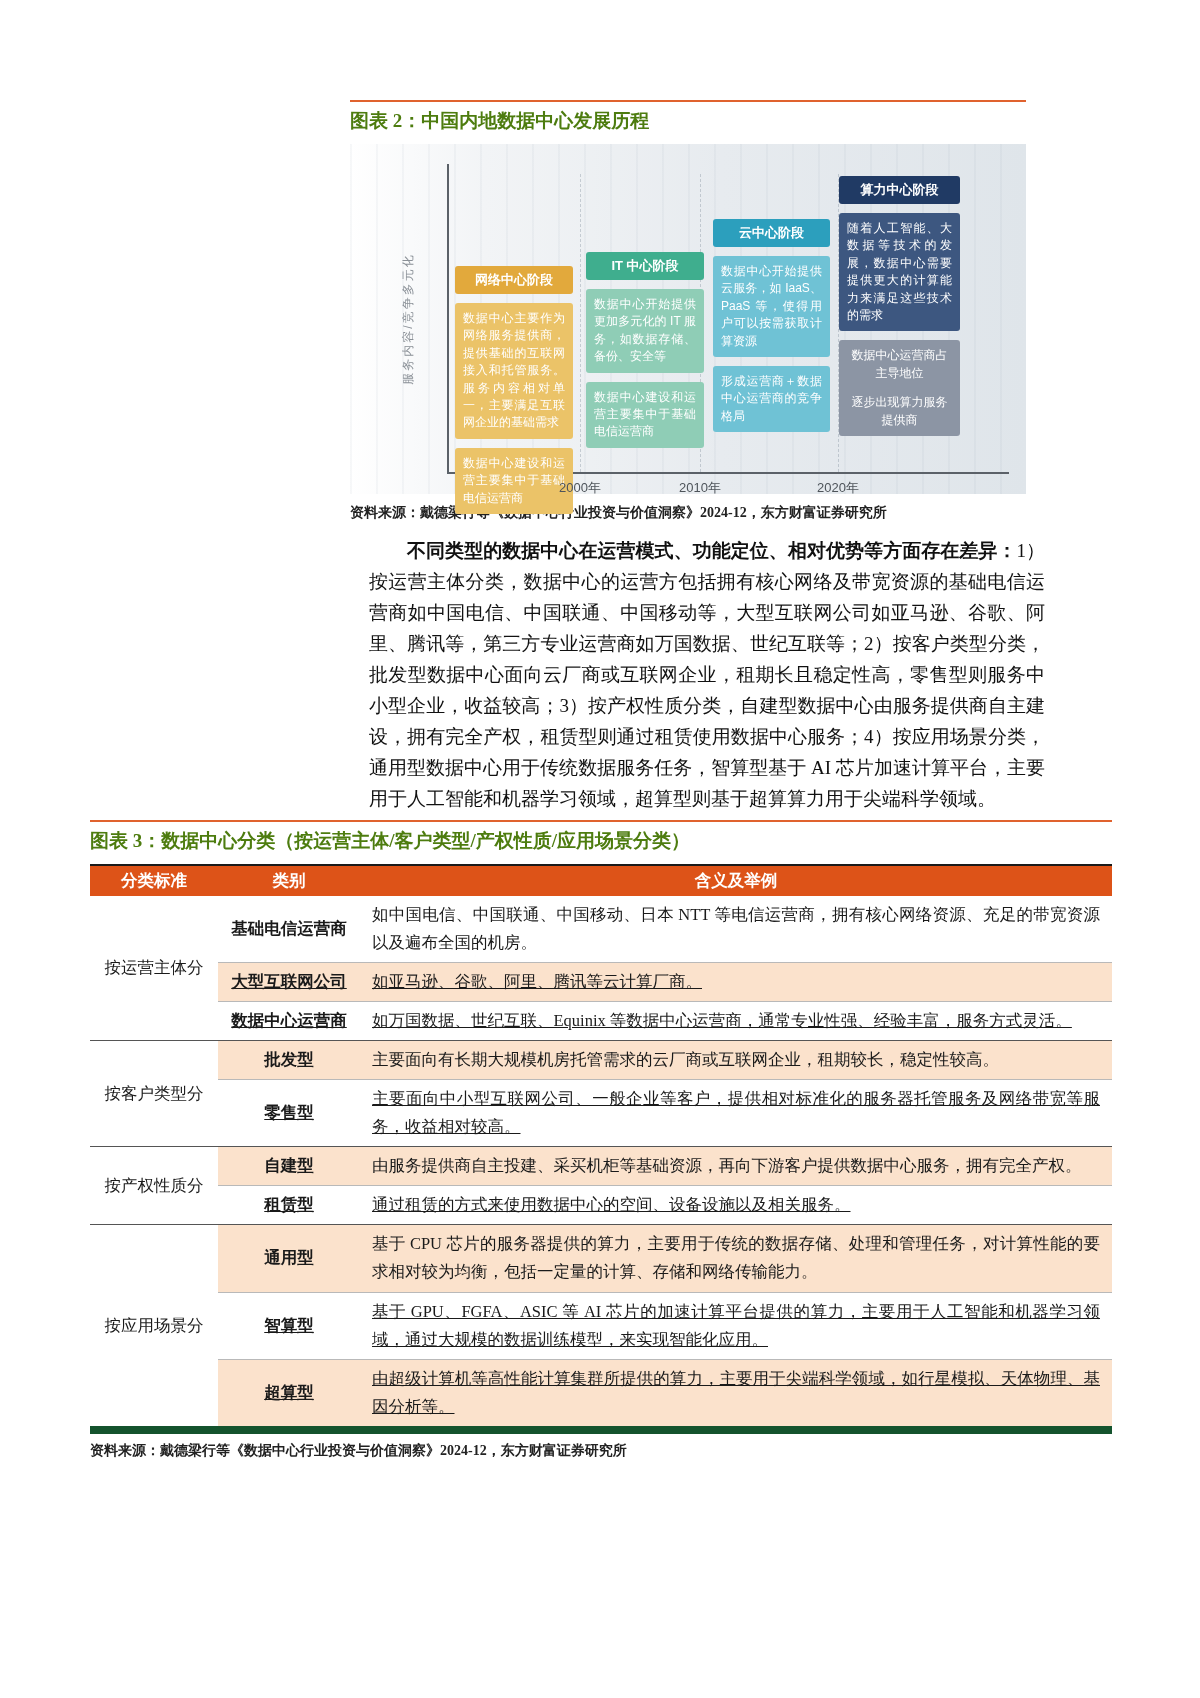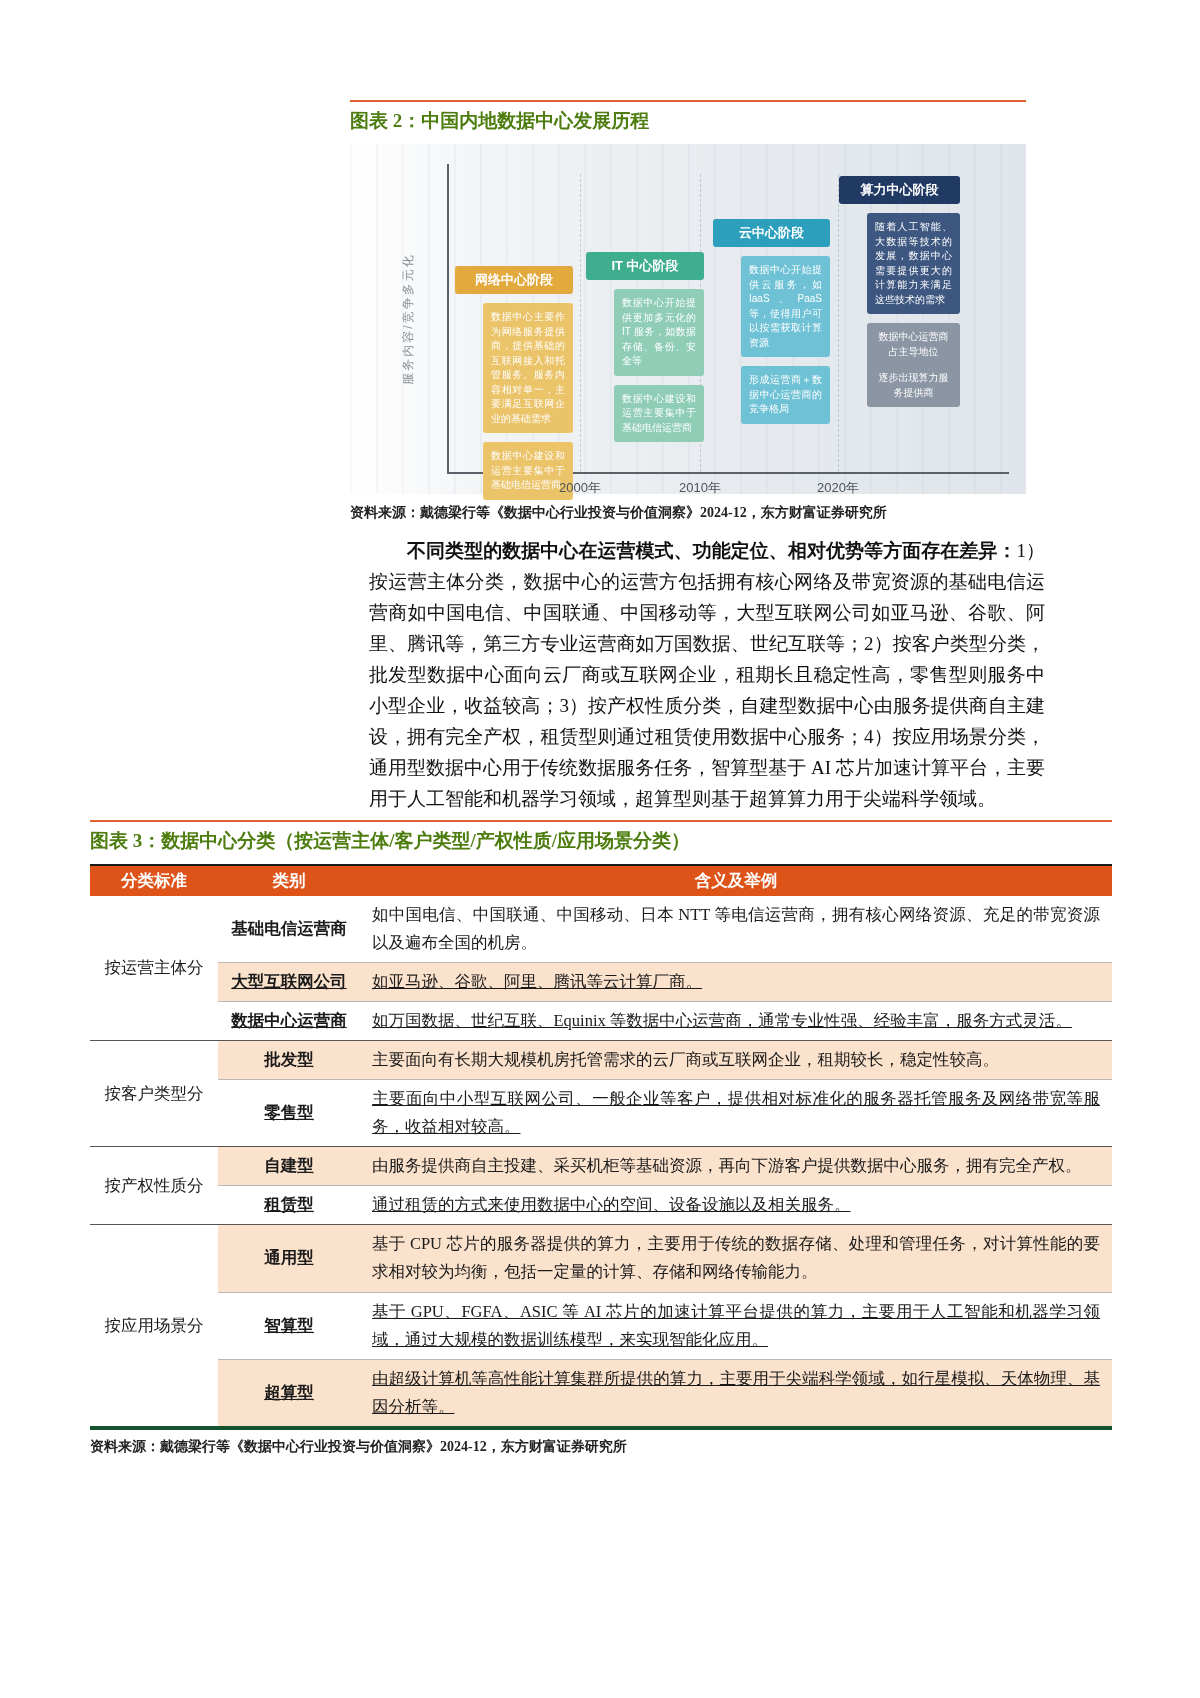--- a/index.html
+++ b/index.html
@@ -45,22 +45,22 @@
   .stage { position:absolute; display:flex; flex-direction:column; gap:9px; }
   .stage1 { left:105px; top:122px; width:118px; }
   .stage2 { left:236px; top:108px; width:118px; }
   .stage3 { left:363px; top:75px;  width:117px; }
   .stage4 { left:489px; top:32px;  width:121px; }
   .stage-header {
     color:#fff; font-weight:bold; font-size:13px; text-align:center;
     padding:5px 2px; border-radius:3px;
   }
   .stage-box {
-    color:#fff; font-size:10px; line-height:1.45; padding:7px 8px;
-    border-radius:3px; text-align:justify;margin-left:28px;
+    color:#fff; font-size:12px; line-height:1.45; padding:7px 8px;
+    border-radius:3px; text-align:justify;
   }
   .s1h { background:#e2a93c; } .s1b { background:#ebc368; }
   .s2h { background:#3fae8e; } .s2b { background:#8fcdb6; }
   .s3h { background:#2c9fbd; } .s3b { background:#6fc2d5; }
   .s4h { background:#203a64; } .s4b1 { background:#3d5780; } .s4b2 { background:#8c95a4; text-align:center; }
   .s4b2 .line2 { margin-top:12px; }
 
   .source {
     margin-top:10px;
     font-size:14px; font-weight:bold; color:#222;
@@ -70,21 +70,21 @@
   .body-text {
     position:absolute; left:345px; top:535px; width:676px;
     font-size:19px; line-height:31px; text-align:justify; text-indent:2em; color:#111;margin-left:24px;
   }
   .body-text b { font-weight:bold; }
 
   
   .fig3 { position:absolute; left:90px; top:820px; width:1022px; }
   .cls-table {
     width:100%; border-collapse:collapse;
-    border-top:2px solid #1a1a1a; border-bottom:4px solid #14532d;
+    border-top:2px solid #1a1a1a; border-bottom:8px solid #14532d;
     font-size:16.5px;
   }
   .cls-table th {
     background:#dd5318; color:#ffffff; font-weight:bold;
     padding:4px 6px; text-align:center; font-size:16.5px;
   }
   .cls-table th.c1 { width:128px; }
   .cls-table th.c2 { width:142px; }
   .cls-table td { padding:5px 12px; line-height:1.7; vertical-align:middle; }
   td.glabel { font-weight:normal; text-align:center; background:#ffffff; }

